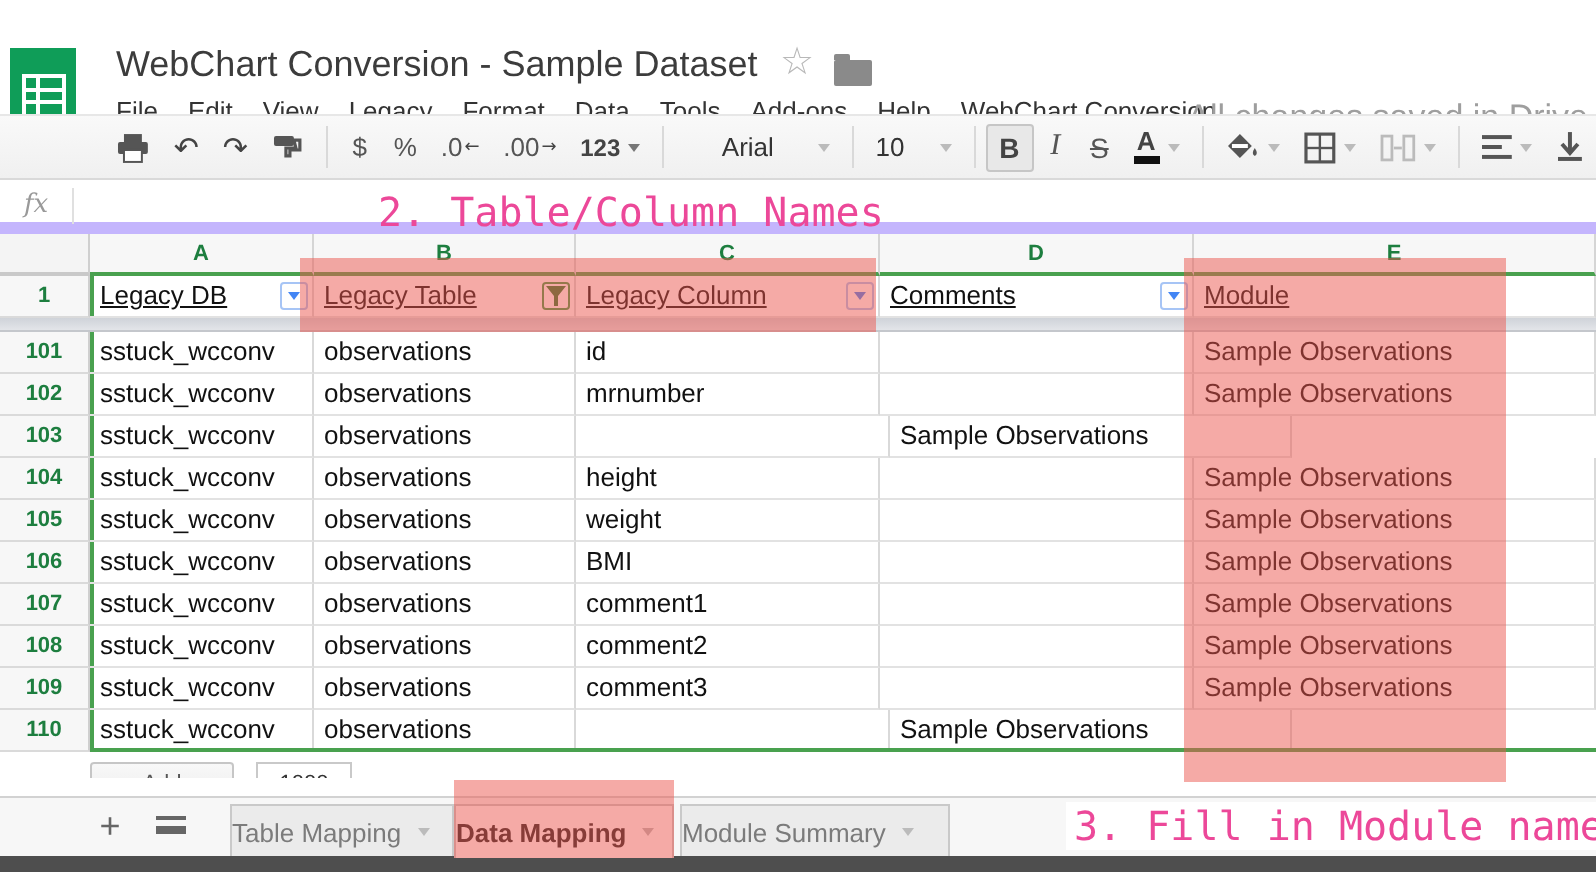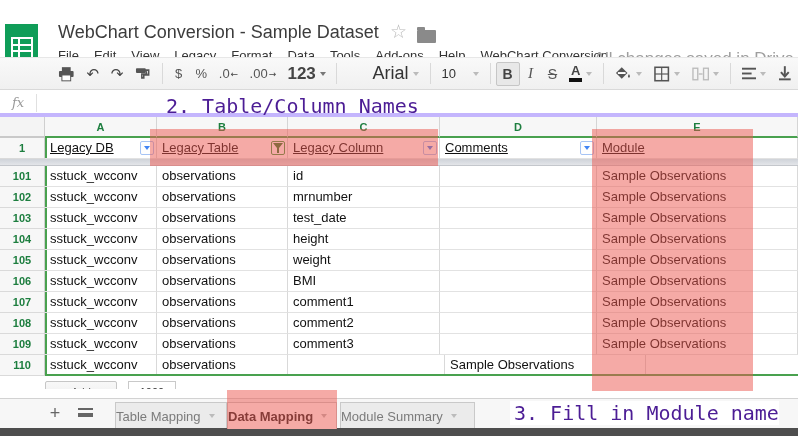--- a/index.html
+++ b/index.html
@@ -33,26 +33,26 @@
   .caret.plain { margin-left:2px; }
   .caret.blue { border-top-color:#4285f4; margin:0; }
   .caret.dim { border-top-color:#bbb; }
   .bold-b { font-weight:bold; font-size:14px; color:#444; }
   .italic-i { font-style:italic; font-family:"Liberation Serif", serif; font-size:15px; }
   .strike-s { text-decoration:line-through; font-size:14px; }
   .acolor { display:flex; flex-direction:column; align-items:center; line-height:12px; font-weight:bold; font-size:13px; color:#444; }
   .acolor .bar { width:13px; height:4px; background:#111; margin-top:1px; }
   .arrow-glyph { font-family:"DejaVu Sans", sans-serif; font-size:15px; color:#444; }
   .small-arrow { font-family:"DejaVu Sans", sans-serif; font-size:9px; margin-left:1px; color:#444; }
-  .num-label { font-size:17px; font-weight:bold; color:#444; }
-  .font-name { font-size:18px; color:#333; width:62px; text-align:right; }
+  .num-label { font-size:12px; font-weight:bold; color:#444; }
+  .font-name { font-size:13px; color:#333; width:62px; text-align:center; }
   .font-size-val { font-size:13px; color:#333; width:28px; text-align:left; }
   
   .formula-bar { position:absolute; top:90px; left:0; right:0; height:27px; background:#fff;
-                 border-bottom:4px solid #c4b5fd;text-align:center; }
+                 border-bottom:6px solid #c4b5fd;text-align:center; }
   .fx { position:absolute; left:12px; top:5px; font-family:"DejaVu Serif", serif; font-style:italic;
         font-size:13px; color:#999; }
   .fx-div { position:absolute; left:36px; top:4px; width:1px; height:18px; background:#e0e0e0; }
   
   .grid { position:absolute; top:117px; left:0; width:798px; }
   .c1w { width:112px; } .c2w { width:131px; } .c3w { width:152px; } .c4w { width:157px; } .c5w { width:201px; }
   .letters-row { display:flex; height:21px; }
   .corner { width:45px; height:21px; background:#f4f4f4; border-right:1px solid #cfcfcf; border-bottom:2px solid #c9c9c9; }
   .letter { height:21px; line-height:20px; text-align:center; font-size:11px; font-weight:bold; color:#1d7e3f;
             background:#f7f7f7; border-right:1px solid #d5d5d5; border-bottom:2px solid #49a14f; }
@@ -90,22 +90,22 @@
   .sheet-tab.active { background:#fff; color:#222; font-weight:bold; z-index:2; }
   .tab-1 { left:115px; width:112px; }
   .tab-2 { left:227px; width:110px; }
   .tab-3 { left:340px; width:135px; }
   .bottom-strip { position:absolute; top:428px; left:0; width:798px; height:8px; background:#4e4e4e; }
   
   .hl { position:absolute; background:rgba(235,85,78,0.5); pointer-events:none; z-index:5; }
   .hl-bc { left:150px; top:129px; width:288px; height:37px; }
   .hl-e  { left:592px; top:129px; width:161px; height:262px; }
   .hl-tab{ left:227px; top:390px; width:110px; height:39px; }
-  .annot { position:absolute; font-family:"DejaVu Sans Mono", monospace; font-size:20px; color:#4c1d95;
-           white-space:nowrap; z-index:6; pointer-events:none; }
+  .annot { position:absolute; font-family:"DejaVu Sans Mono", monospace; font-size:20px; color:#ec4899;
+           white-space:nowrap; z-index:6; pointer-events:none;margin-left:23px; }
   .annot-2 { left:166px; top:94px; }
   .annot-1 { left:200px; top:374px; background:#fff; padding-right:4px; }
   .annot-3 { left:510px; top:401px; background:#fff; padding-left:4px; }
 </style>
 </head>
 <body>
 
 <div class="app">
 
   <div class="app-header">
@@ -306,21 +306,20 @@
     <div class="cell c2w">observations</div>
     <div class="cell c3w">mrnumber</div>
     <div class="cell c4w"></div>
     <div class="cell c5w">Sample Observations</div>
   </div>
 
   <div class="grid-row">
     <div class="cell rowhead">103</div>
     <div class="cell c1w first-col">sstuck_wcconv</div>
     <div class="cell c2w">observations</div>
-    <div class="cell c3w">test_date</div>
     <div class="cell c4w"></div>
     <div class="cell c5w">Sample Observations</div>
   </div>
 
   <div class="grid-row">
     <div class="cell rowhead">104</div>
     <div class="cell c1w first-col">sstuck_wcconv</div>
     <div class="cell c2w">observations</div>
     <div class="cell c3w">height</div>
     <div class="cell c4w"></div>

